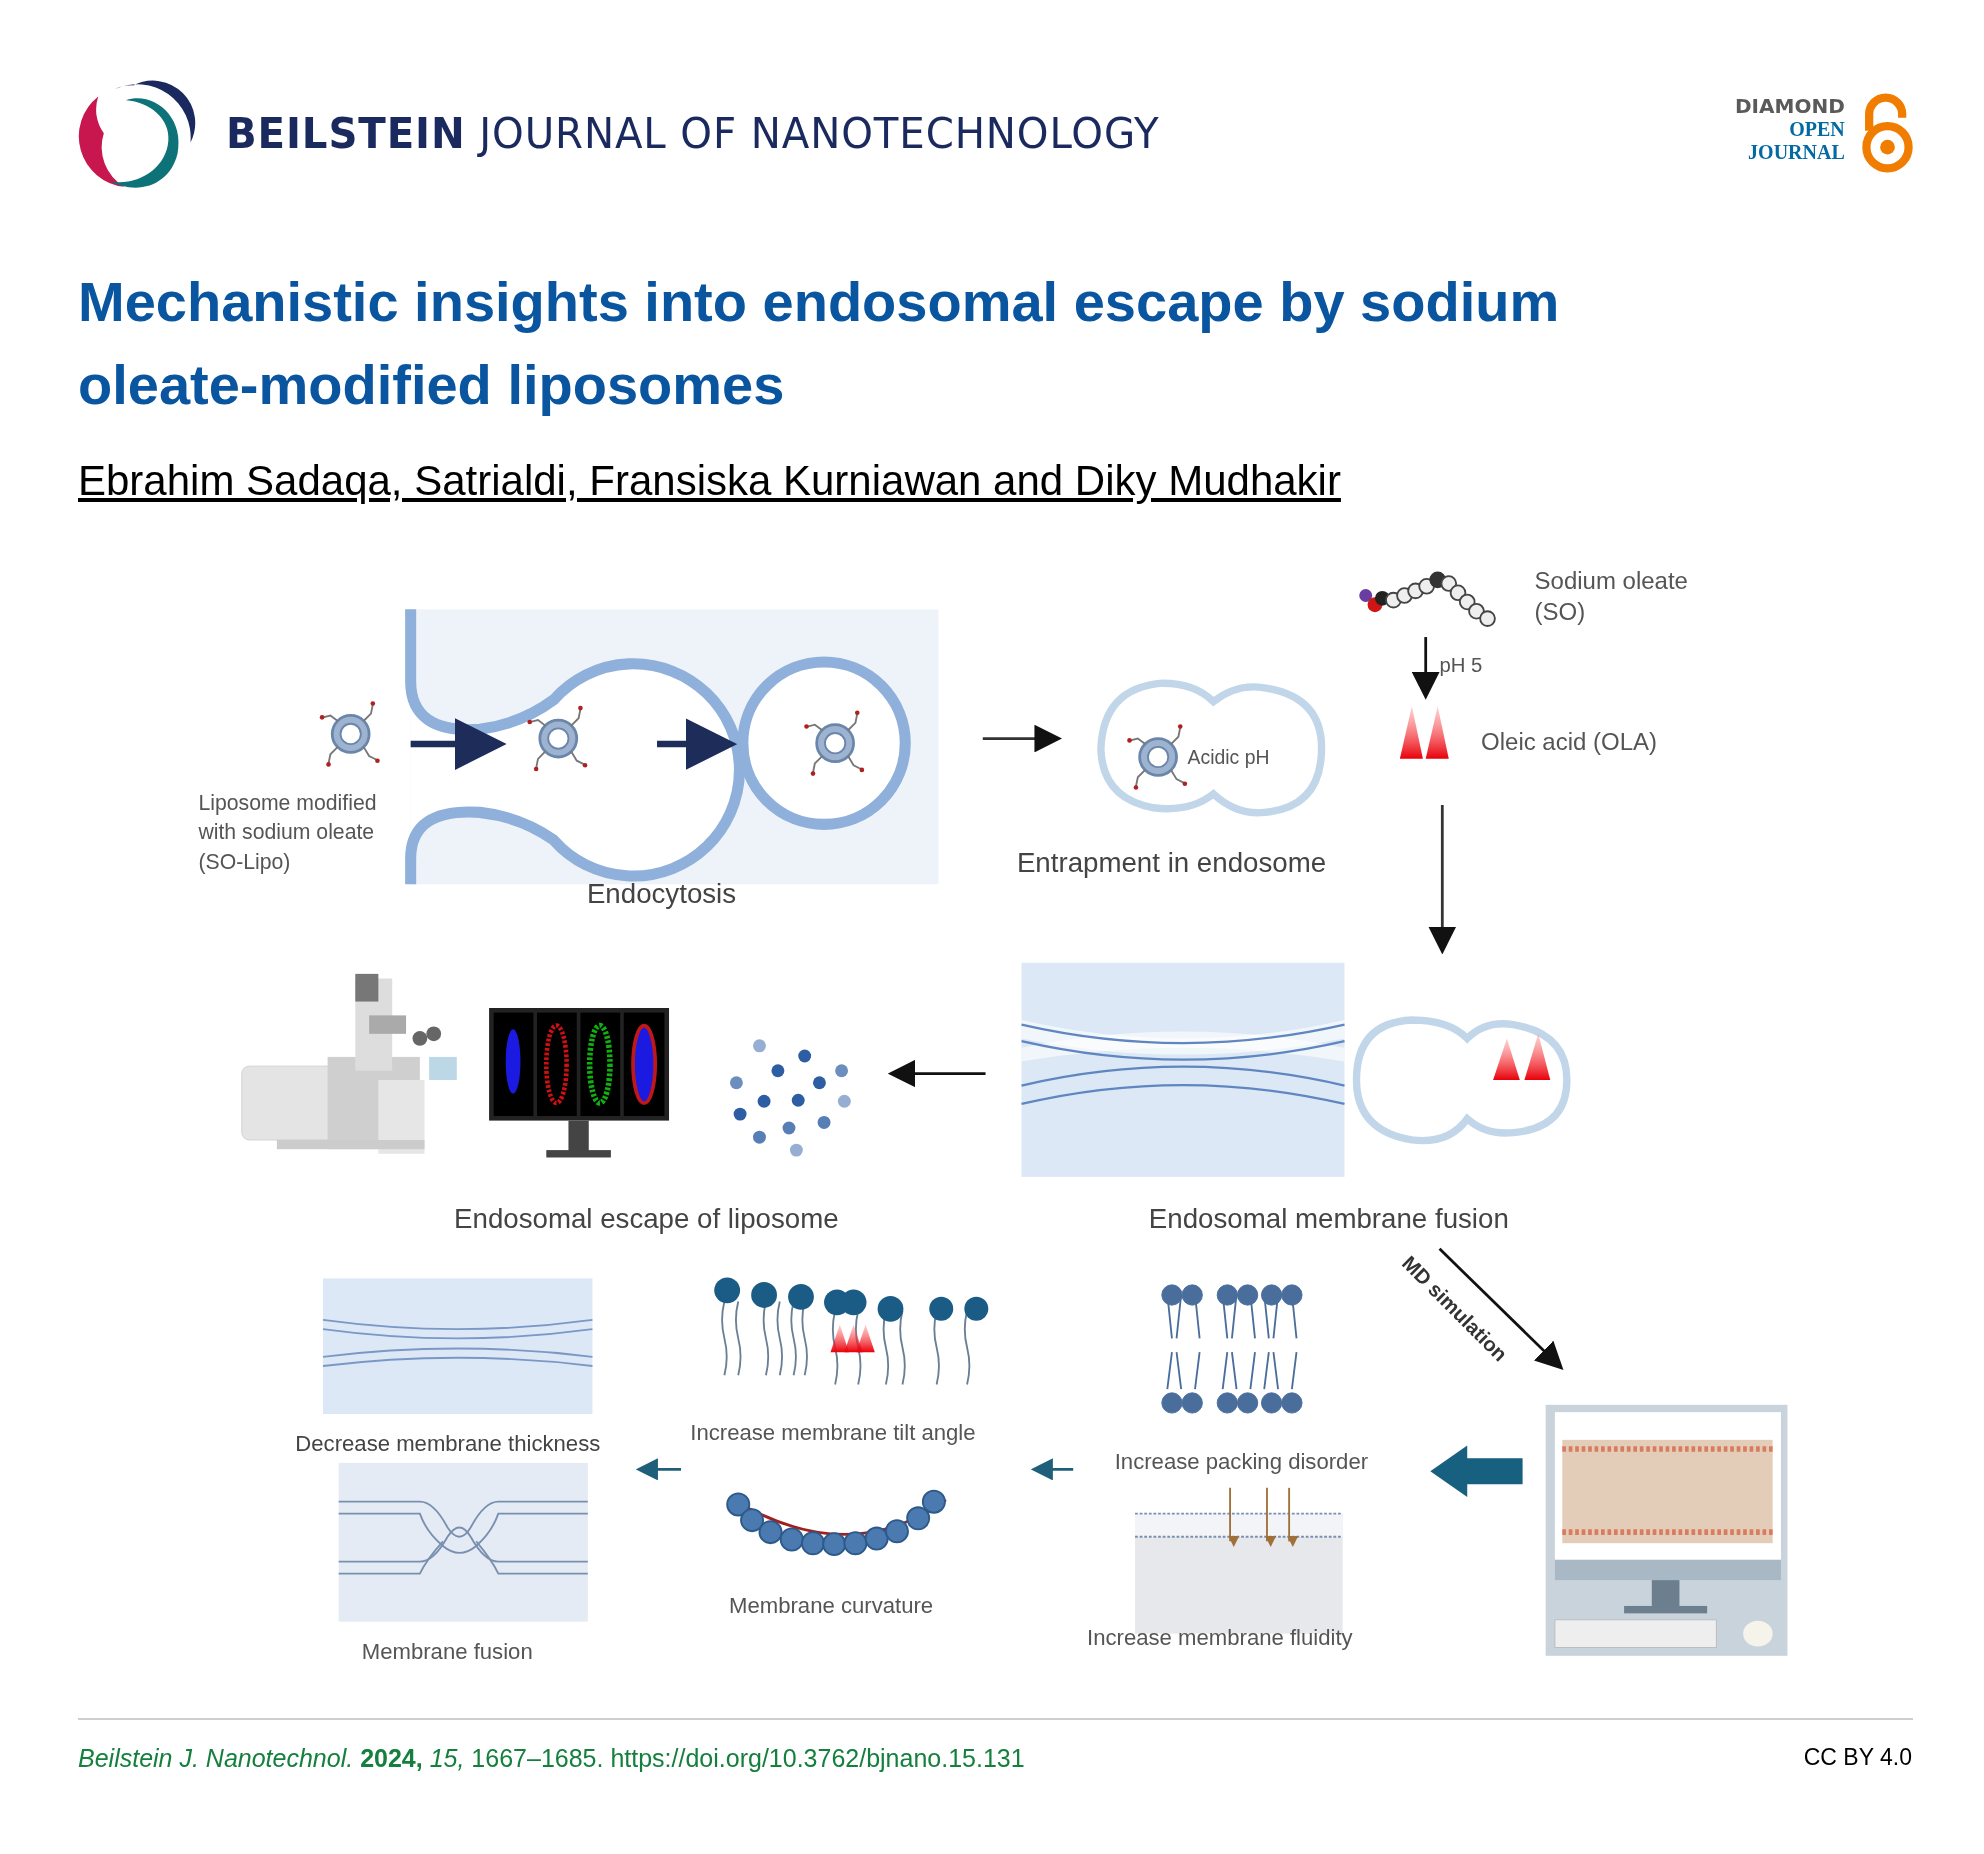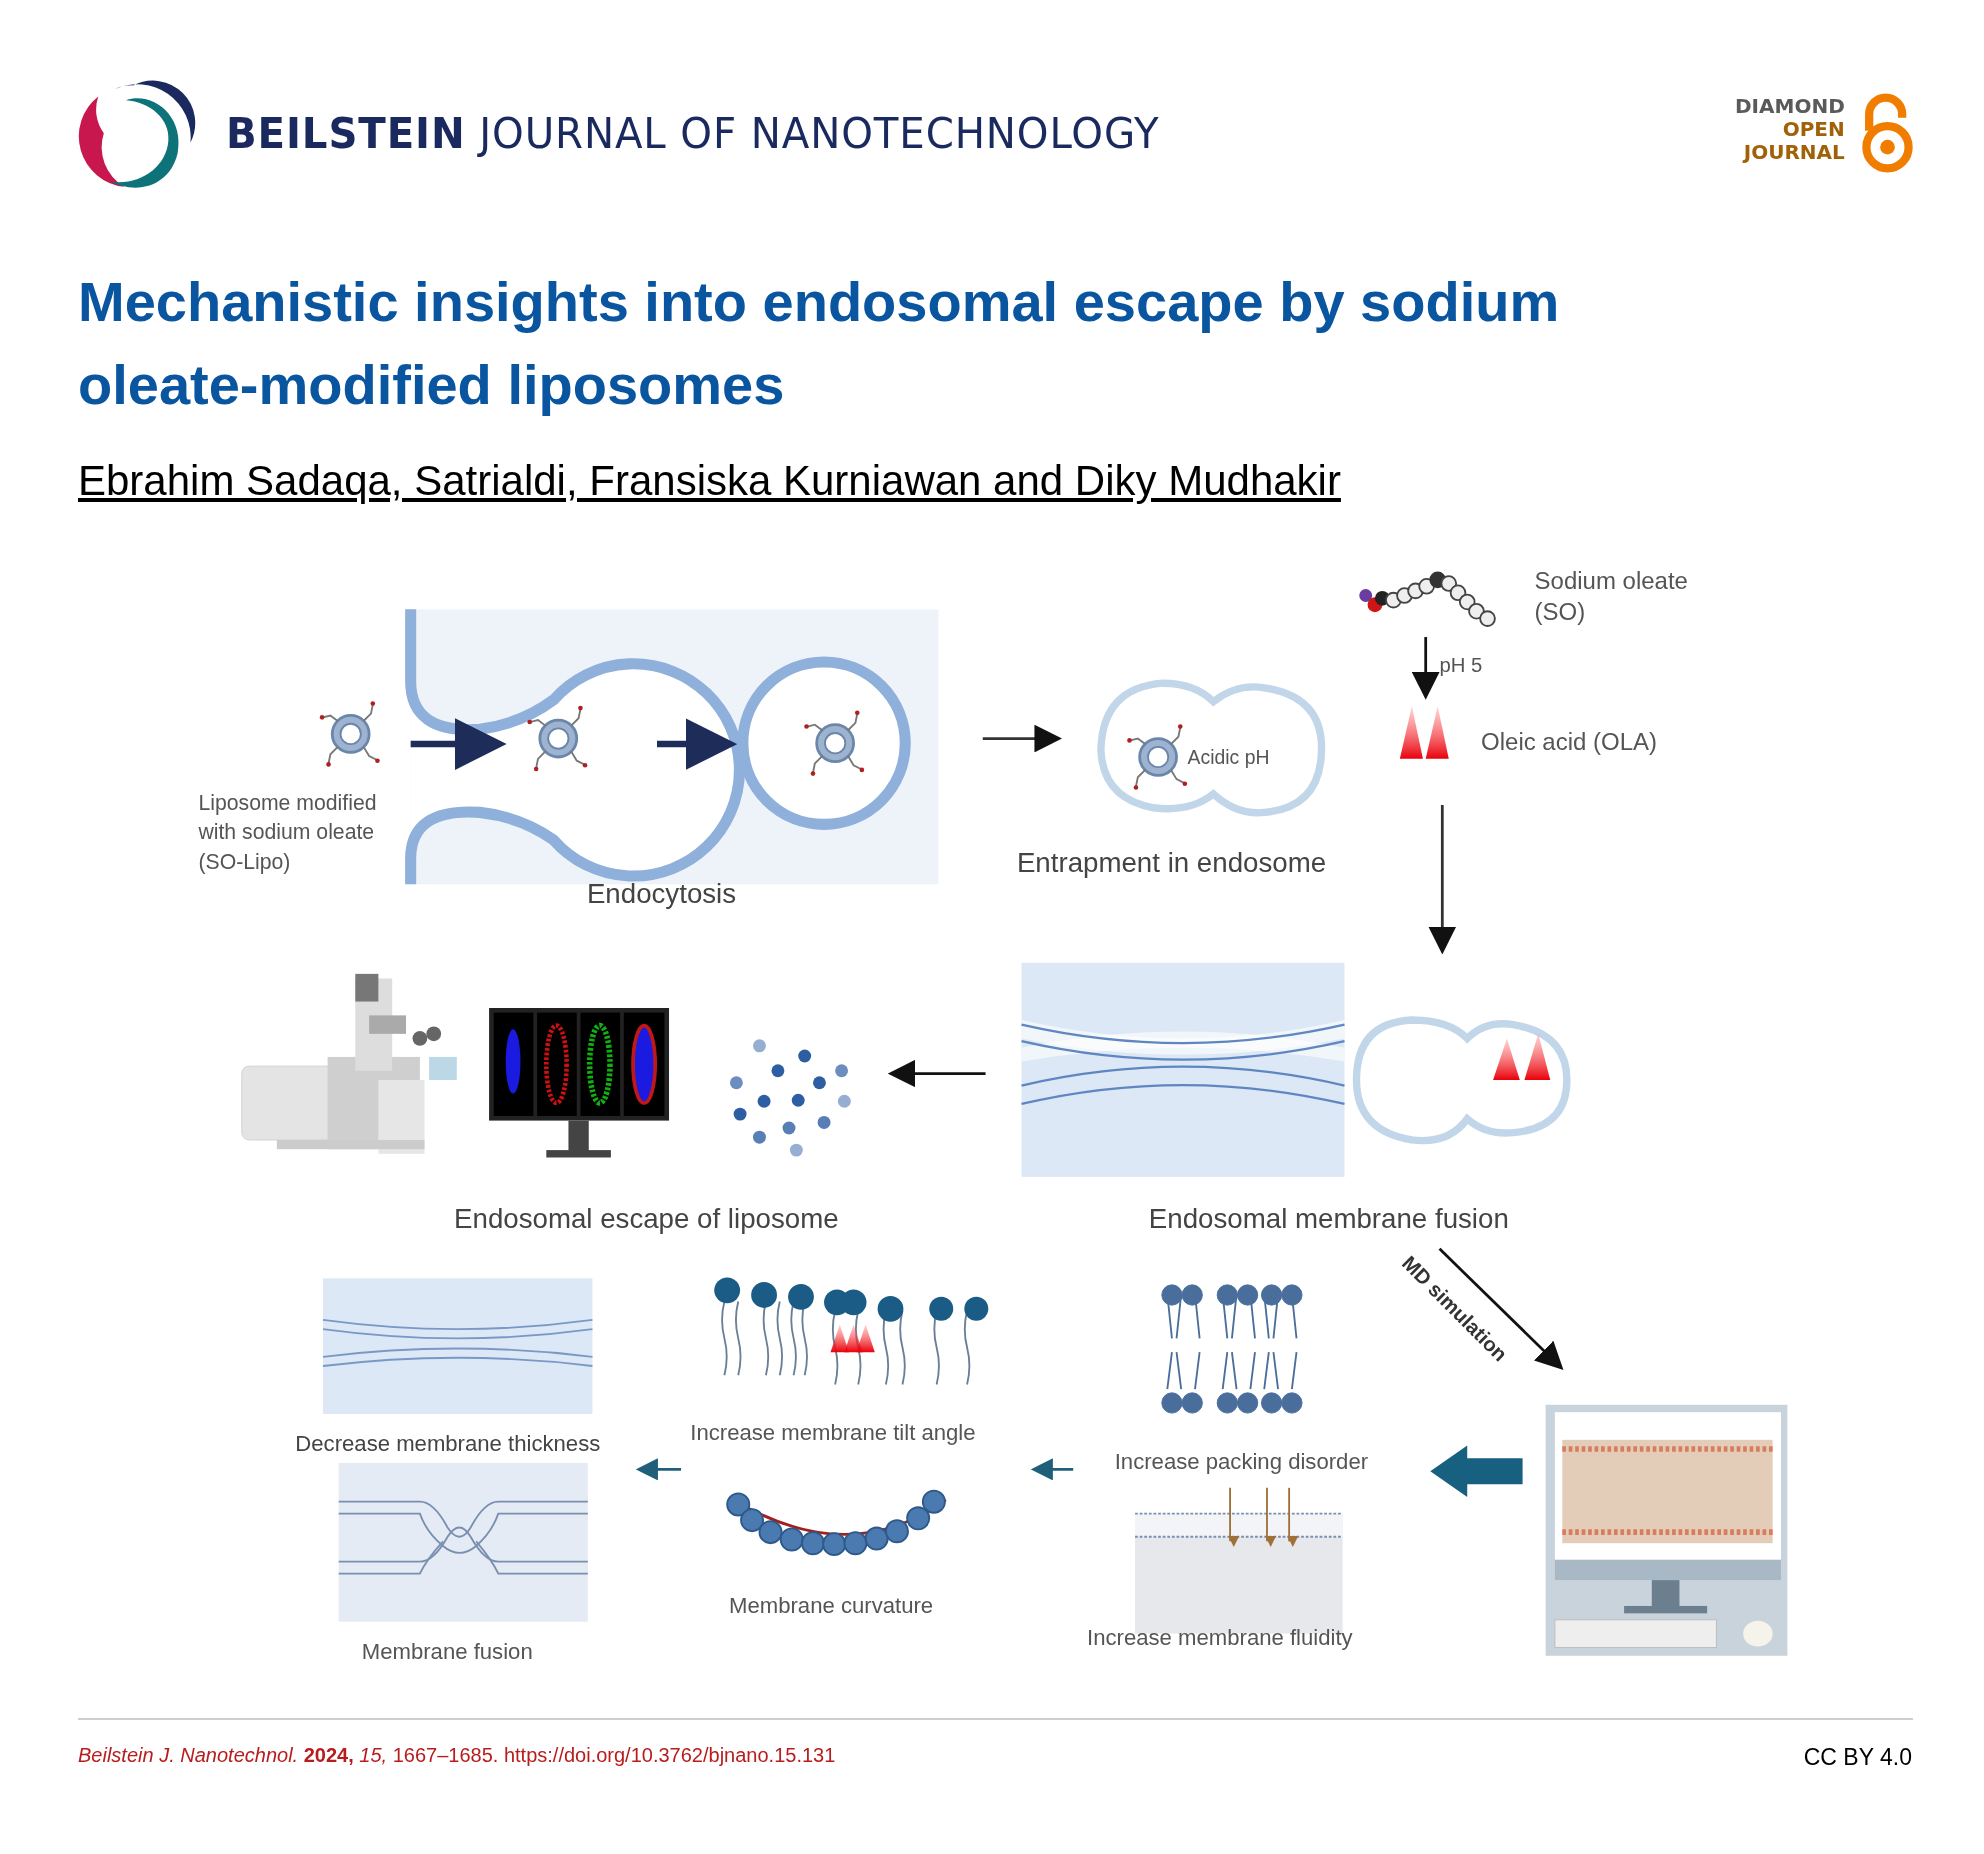--- a/index.html
+++ b/index.html
@@ -6,26 +6,26 @@
   body { width:1984px; height:1854px; position:relative; overflow:hidden;
          font-family:"Liberation Sans", sans-serif; color:#000; }
   .abs { position:absolute; }
   .journal { left:226px; top:109px; font-family:"DejaVu Sans", sans-serif; font-size:42px;
              color:#1b2a5e; letter-spacing:0.9px; white-space:nowrap; transform:scaleX(0.96); transform-origin:left; }
   .journal b { font-weight:bold; }
   .journal span.light { font-weight:normal; }
   .oa { left:1735px; top:95px; text-align:right; font-family:"DejaVu Sans", sans-serif; font-weight:bold;
         font-size:20px; line-height:23px; }
   .oa .d { color:#5a5a5a; }
-  .oa .o { color:#a16207; }
+  .oa .o { color:#0369a1;font-family:Liberation Serif, serif; }
   .title { left:78px; top:260px; width:1800px; font-size:56px; font-weight:bold; color:#0a55a0;
            line-height:83px; }
   .authors { left:78px; top:457px; font-size:42px; color:#000; white-space:nowrap;text-decoration:underline; }
   .footer-rule { left:78px; top:1718px; width:1835px; height:1.8px; background:#cfcfcf; }
-  .footer { left:78px; top:1744px; font-size:20px; color:#b91c1c; white-space:nowrap; }
+  .footer { left:78px; top:1744px; font-size:25px; color:#15803d; white-space:nowrap; }
   .license { right:72px; top:1744px; font-size:23px; color:#000; }
   svg text { font-family:"Liberation Sans", sans-serif; }
 </style>
 </head>
 <body>
 
 <div class="abs" style="left:78px;top:78px;width:118px;height:118px;">
   <svg width="118" height="118" viewBox="0 0 128 128">
     <path d="M22 20 A55 55 0 0 0 50 118 A50 50 0 0 1 28 60 A44 44 0 0 1 22 20Z" fill="#c8174f"></path>
     <path d="M40 12 A58 58 0 0 1 122 70 A46 46 0 0 0 60 8 A46 46 0 0 0 40 12Z" fill="#1b2a5e"></path>

